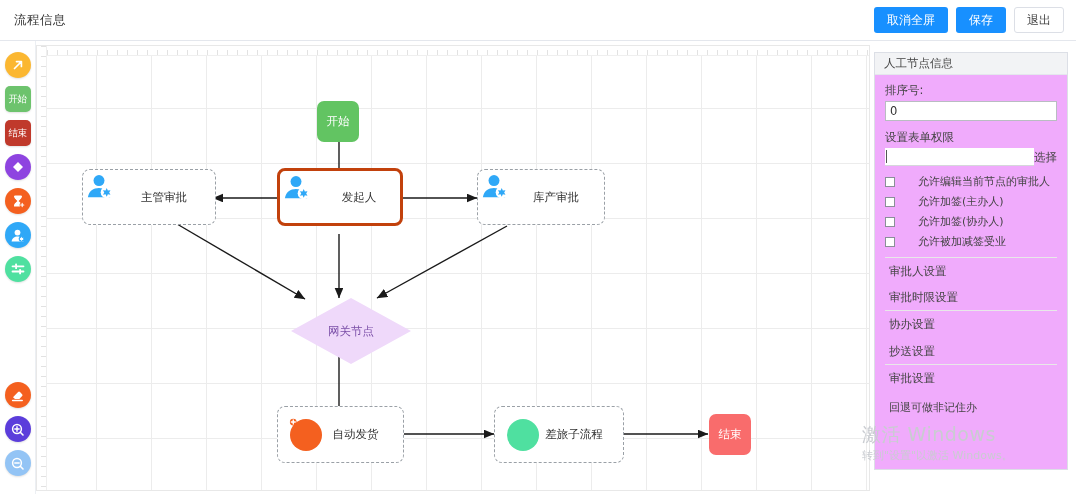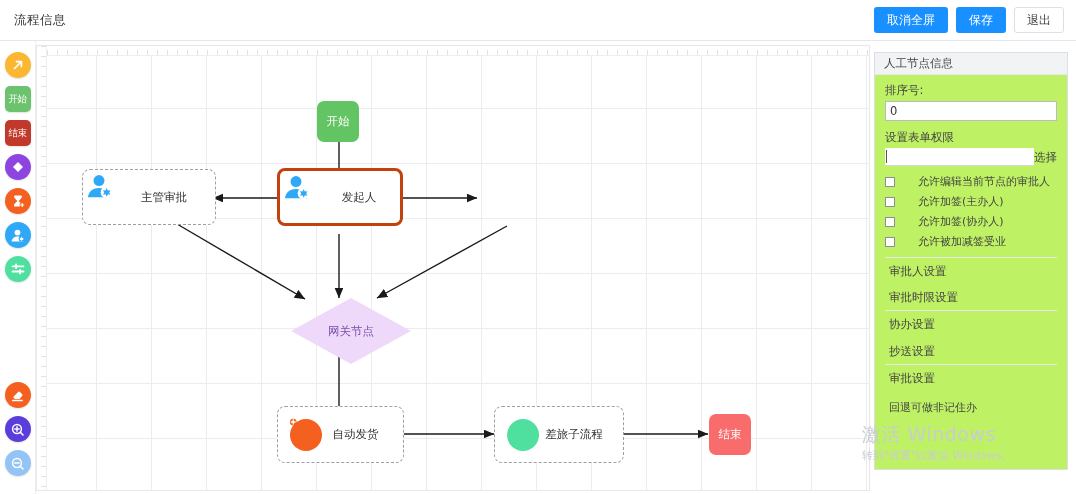--- a/index.html
+++ b/index.html
@@ -104,21 +104,21 @@
   .diamond .dshape {
     position:absolute; left:0; top:0; width:100%; height:100%;
     background:#efd9fa;
     clip-path:polygon(50% 0, 100% 50%, 50% 100%, 0 50%);
   }
   .diamond span { position:relative; z-index:2; }
 
   
   .panel {
     position:absolute; left:874px; top:52px; width:194px; height:418px;
-    background:#bef264; border:1px solid #dcdfe6; overflow:hidden;
+    background:#f0abfc; border:1px solid #dcdfe6; overflow:hidden;
   }
   .panel-head {
     height:22px; background:#f2f3f5; border-bottom:1px solid #e4e7ed;
     display:flex; align-items:center; padding-left:9px;
     font-size:11.5px; color:#444;
   }
   .panel-body { padding:8px 10px 0 10px; }
   .field-label { font-size:11.5px; color:#444; margin-bottom:3px; }
   .input-line {
     height:20px; border:1px solid #b9bcc2; background:#fff;
@@ -298,20 +298,31 @@
           <svg width="32" height="32" viewBox="0 0 17 17">
             <circle cx="8.5" cy="5.6" r="2.9" fill="#2fa8f7"></circle>
             <path d="M2.6 14.5 c0.4 -3.4 3 -5 5.9 -5 s5.5 1.6 5.9 5 z" fill="#2fa8f7"></path>
             <circle cx="12.6" cy="11.8" r="3.2" fill="#fff"></circle>
             <path d="M12.6 9.6 l.6 1.3 1.4 -.2 -.7 1.2 .7 1.2 -1.4 -.2 -.6 1.3 -.6 -1.3 -1.4 .2 .7 -1.2 -.7 -1.2 1.4 .2z" fill="#2fa8f7"></path>
           </svg>
         </span>
         <span class="nlabel">发起人</span>
       </div>
 
+      <div class="node" style="left:440px; top:123px; width:128px; height:56px;">
+        <span class="nicon">
+          <svg width="32" height="32" viewBox="0 0 17 17">
+            <circle cx="8.5" cy="5.6" r="2.9" fill="#2fa8f7"></circle>
+            <path d="M2.6 14.5 c0.4 -3.4 3 -5 5.9 -5 s5.5 1.6 5.9 5 z" fill="#2fa8f7"></path>
+            <circle cx="12.6" cy="11.8" r="3.2" fill="#fff"></circle>
+            <path d="M12.6 9.6 l.6 1.3 1.4 -.2 -.7 1.2 .7 1.2 -1.4 -.2 -.6 1.3 -.6 -1.3 -1.4 .2 .7 -1.2 -.7 -1.2 1.4 .2z" fill="#2fa8f7"></path>
+          </svg>
+        </span>
+        <span class="nlabel">库产审批</span>
+      </div>
 
       <div class="diamond" style="left:254px; top:252px; width:120px; height:66px;">
         <span class="dshape"></span>
         <span>网关节点</span>
       </div>
 
       <div class="node" style="left:240px; top:360px; width:127px; height:57px;">
         <span class="nicon" style="background:#f4601f">
           <svg width="20" height="20" viewBox="0 0 16 16">
             <path d="M4.5 3 h7 M4.5 3 c0 3 3.5 4 3.5 5 c0 1 -3.5 2 -3.5 5 h7 c0 -3 -3.5 -4 -3.5 -5 c0 -1 3.5 -2 3.5 -5" fill="#fff" stroke="#fff" stroke-width="1.1" stroke-linejoin="round"></path>

